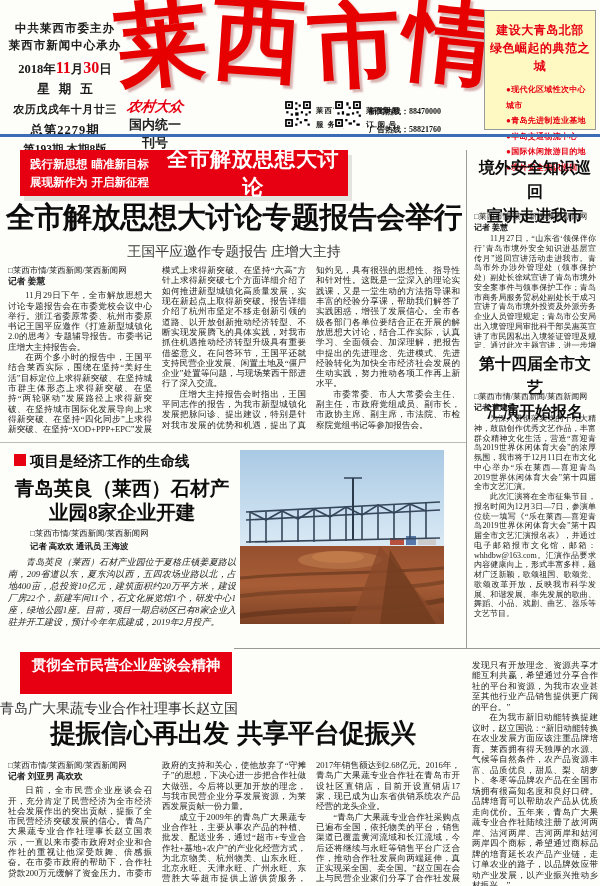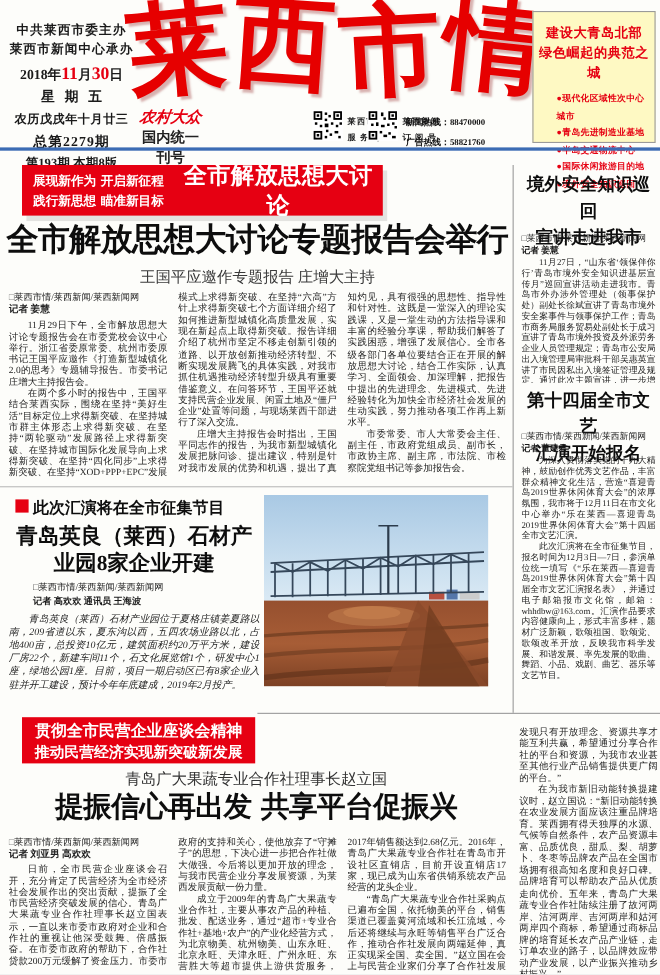--- a/index.html
+++ b/index.html
@@ -92,21 +92,21 @@
     line-height:1.33; overflow:hidden; color:#222; }
 
   .photo { left:240px; top:450px; width:204px; height:174px; }
   .photo svg { display:block; width:204px; height:174px; }
 
   
   .banner2 { left:20px; top:652px; width:212px; height:42px; background:#e60012; color:#fff;
     text-align:center; font-weight:bold; padding-top:4px; }
   .banner2 .l1 { font-size:14.5px; line-height:1.3; }
   .banner2 .l2 { font-size:13.5px; line-height:1.35; }
-  .kicker { left:0; top:700px; width:466px; text-align:center; font-size:14px; color:#333; }
+  .kicker { left:0; top:700px; width:466px; font-size:14px; color:#333; }
   .headline2 { left:0; top:716px; width:466px; text-align:center; font-size:26px; font-weight:900;
     letter-spacing:-.5px; color:#0d0d0d; }
   .art2 { left:8px; top:760px; width:452px; height:126px; column-count:3; column-gap:10px;
     font-size:8.6px; line-height:1.2; color:#222; overflow:hidden; }
   .art2-right { left:472px; top:660px; width:126px; height:226px; font-size:8.6px; line-height:1.22;
     color:#222; overflow:hidden; }
 </style>
 </head>
 <body>
 
@@ -210,22 +210,22 @@
       <li>●半岛交通物流中心</li>
       <li>●国际休闲旅游目的地</li>
       <li>●境外安全知识巡回</li>
     </ul>
   </div>
 
   <div class="abs blue-rule"></div>
 
   <div class="abs banner1 hei">
     <div class="small">
+      <div>践行新思想 瞄准新目标</div>
       <div>展现新作为 开启新征程</div>
-      <div>践行新思想 瞄准新目标</div>
     </div>
     <div class="big">全市解放思想大讨论</div>
   </div>
 
   <div class="abs headline1 hei">全市解放思想大讨论专题报告会举行</div>
   <div class="abs deck1">王国平应邀作专题报告 庄增大主持</div>
 
   <div class="abs art1 justify">
     <div class="byline">
       <div>□莱西市情/莱西新闻/莱西新闻网</div>
@@ -258,21 +258,21 @@
   </div>
   <div class="abs sb-byline" style="top:392px;">
     <div>□莱西市情/莱西新闻/莱西新闻网</div>
     <b>记者 董建君</b>
   </div>
   <div class="abs sb-body justify" style="top:414px; height:212px;">
     <p class="indent">为深入贯彻落实党的十九大精神，鼓励创作优秀文艺作品，丰富群众精神文化生活，营造“喜迎青岛2019世界休闲体育大会”的浓厚氛围，我市将于12月11日在市文化中心举办“乐在莱西—喜迎青岛2019世界休闲体育大会”第十四届全市文艺汇演。</p>
     <p class="indent">此次汇演将在全市征集节目，报名时间为12月3日—7日，参演单位统一填写《“乐在莱西—喜迎青岛2019世界休闲体育大会”第十四届全市文艺汇演报名表》，并通过电子邮箱报市文化馆，邮箱：whhdbw@163.com。汇演作品要求内容健康向上，形式丰富多样，题材广泛新颖，歌颂祖国、歌颂党、歌颂改革开放，反映我市科学发展、和谐发展、率先发展的歌曲、舞蹈、小品、戏剧、曲艺、器乐等文艺节目。</p>
   </div>
 
-  <div class="abs mid-tag hei"><span class="sq"></span><span>此次汇演将在全市征集节目</span></div>
+  <div class="abs mid-tag hei"><span class="sq"></span><span>项目是经济工作的生命线</span></div>
   <div class="abs mid-head">
     <div>青岛英良（莱西）石材产</div>
     <div>业园8家企业开建</div>
   </div>
   <div class="abs mid-byline">
     <div>□莱西市情/莱西新闻/莱西新闻网</div>
     <b>记者 高欢欢 通讯员 王海波</b>
   </div>
   <div class="abs mid-body justify">
     <p class="indent">青岛英良（莱西）石材产业园位于夏格庄镇姜夏路以南，209省道以东，夏东沟以西，五四农场业路以北，占地400亩，总投资10亿元，建筑面积约20万平方米，建设厂房22个，新建车间11个，石文化展览馆1个，研发中心1座，绿地公园1座。目前，项目一期启动区已有8家企业入驻并开工建设，预计今年年底建成，2019年2月投产。</p>
@@ -315,21 +315,20 @@
       <path d="M0 166 C 70 156, 150 162, 204 150" stroke="#5e3019" stroke-width="5" fill="none" opacity=".6"></path>
       <path d="M140 96 L204 174 L110 174 Z" fill="#8a4a2a" opacity=".8"></path>
       <path d="M150 100 L196 174 L140 174 Z" fill="#6d3a1e" opacity=".7"></path>
     </svg>
   </div>
 
   <div class="abs hr-mid"></div>
 
   <div class="abs banner2 hei">
     <div class="l1">贯彻全市民营企业座谈会精神</div>
-    <div class="l2">推动民营经济实现新突破新发展</div>
   </div>
 
   <div class="abs kicker">青岛广大果蔬专业合作社理事长赵立国</div>
   <div class="abs headline2 hei">提振信心再出发 共享平台促振兴</div>
 
   <div class="abs art2 justify">
     <div class="byline">
       <div>□莱西市情/莱西新闻/莱西新闻网</div>
       <b>记者 刘亚男 高欢欢</b>
     </div>

